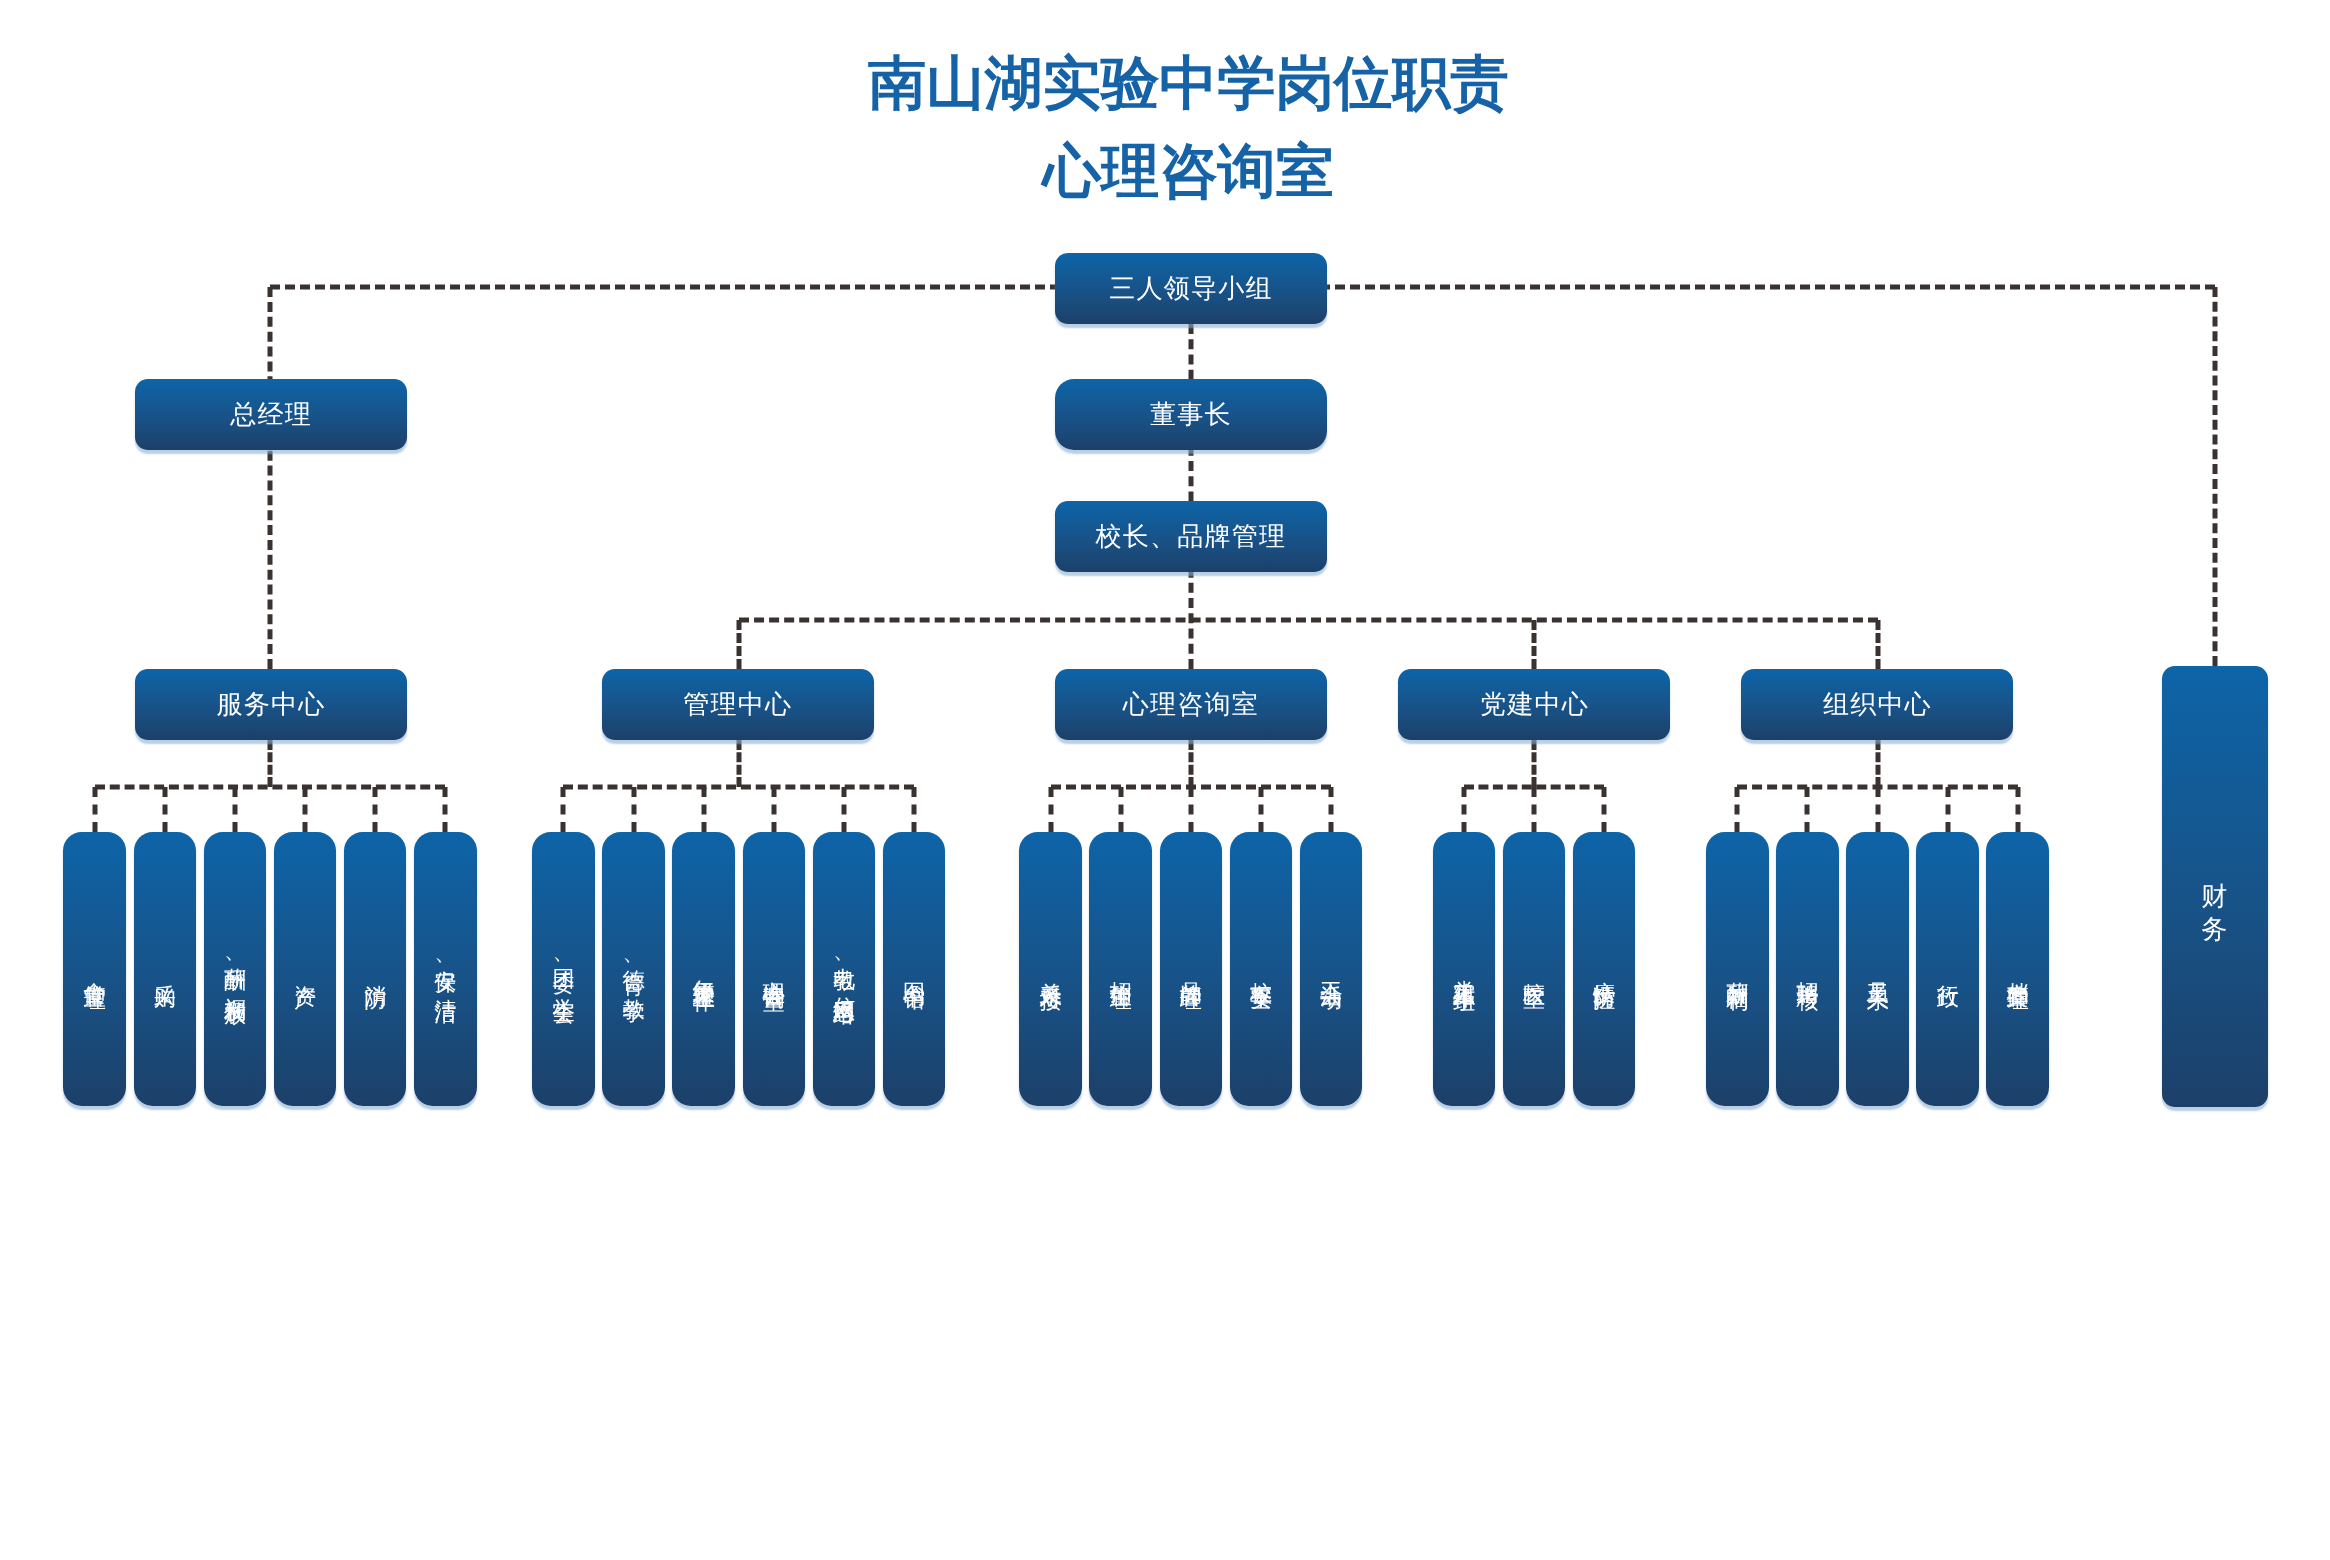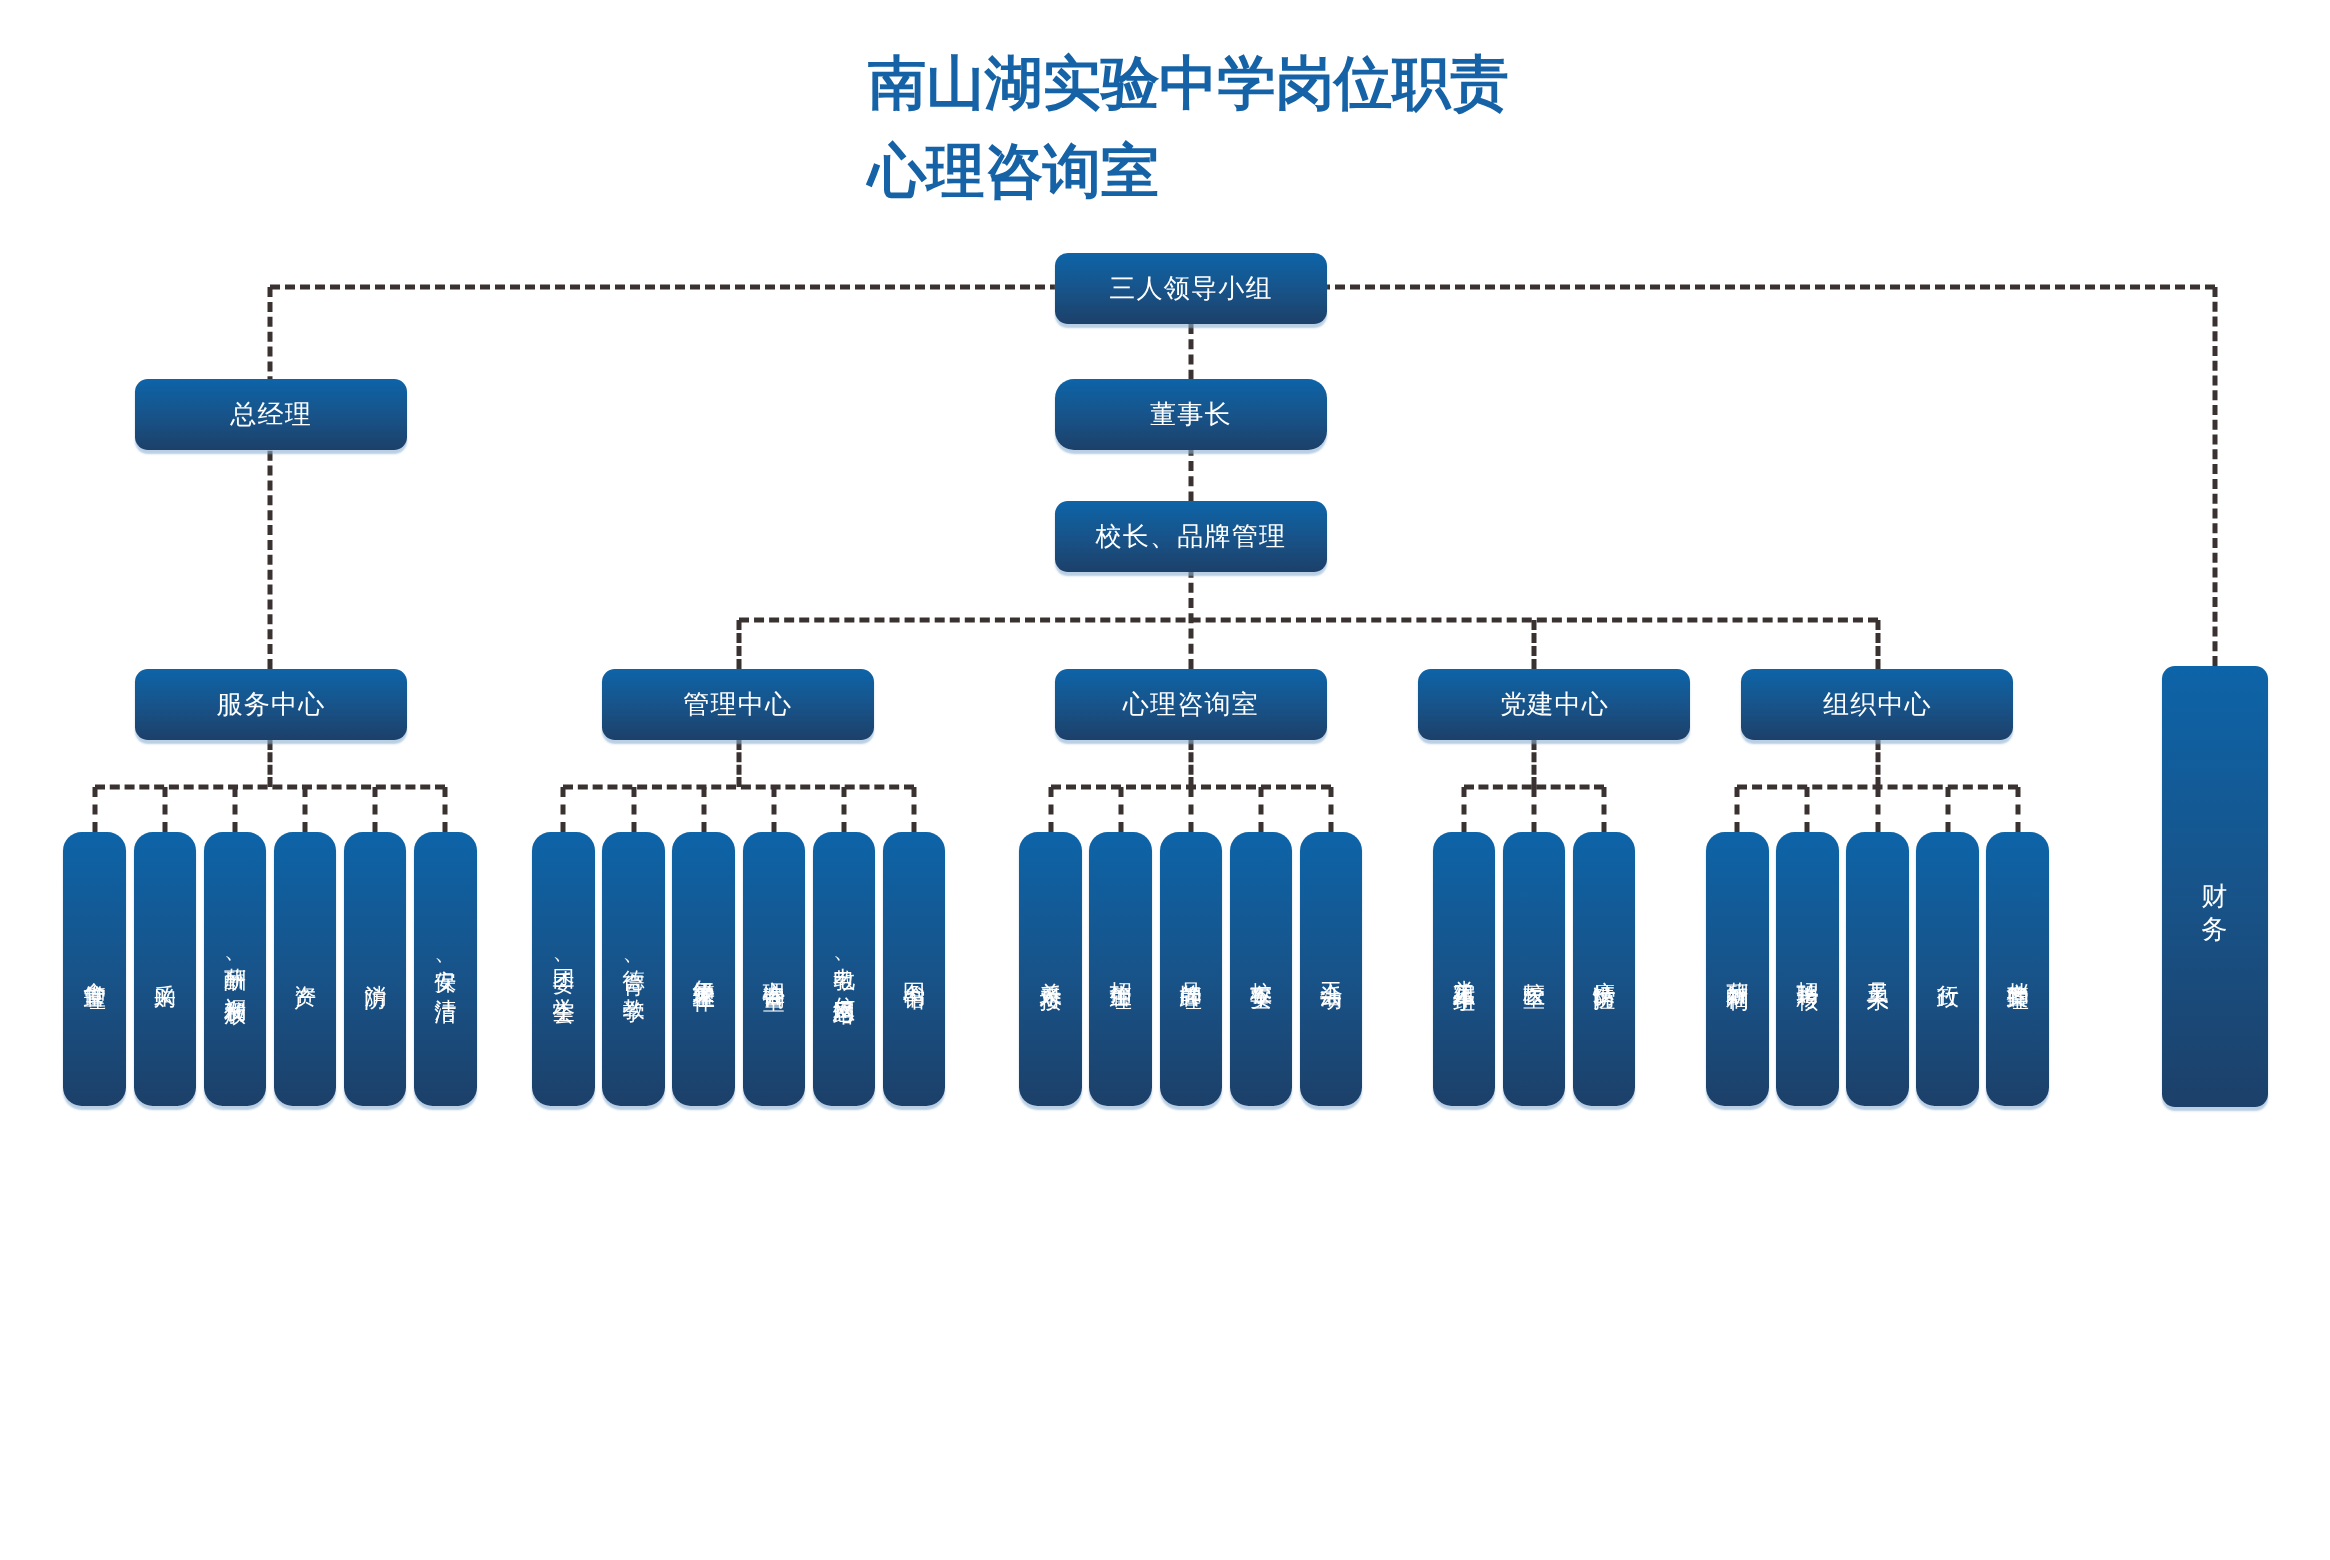--- a/index.html
+++ b/index.html
@@ -1,19 +1,19 @@
 <!DOCTYPE html>
 <html lang="zh" style="font-size:7.5px"><head>
 <meta charset="utf-8">
 <style>
   html,body{margin:0;padding:0;background:#ffffff;font-family:"Liberation Sans",sans-serif;}
   .stage{position:relative;width:100vw;height:49.156vw;background:#ffffff;overflow:hidden;}
 
   .title{position:absolute;top:3.4%;left:51%;transform:translateX(-50%);
-         color:#1563a6;font-weight:bold;font-size:2.5vw;
+         text-align:center;color:#1563a6;font-weight:bold;font-size:2.5vw;
          line-height:1.52;white-space:nowrap;z-index:3;}
 
   .box{position:absolute;width:11.67%;height:6.21%;
        background:linear-gradient(180deg,#0d64a8 0%,#185287 55%,#1c4069 100%);
        border-radius:0.55vw;color:#ffffff;display:flex;align-items:center;justify-content:center;
        font-size:1.12vw;letter-spacing:0.05vw;z-index:2;
        box-shadow:0 0.14vw 0.08vw rgba(140,175,210,0.6);}
 
   .pill{position:absolute;width:2.686%;height:23.89%;top:72.65%;
         background:linear-gradient(180deg,#0d64a8 0%,#185287 55%,#1c4069 100%);
@@ -109,21 +109,21 @@
 
   <div class="box" style="left:5.80%;top:58.38%;">
     <span>服务中心</span>
   </div>
   <div class="box" style="left:25.83%;top:58.38%;">
     <span>管理中心</span>
   </div>
   <div class="box" style="left:45.28%;top:58.38%;">
     <span>心理咨询室</span>
   </div>
-  <div class="box" style="left:60.02%;top:58.38%;margin-left:20px;">
+  <div class="box" style="left:60.02%;top:58.38%;">
     <span>党建中心</span>
   </div>
   <div class="box" style="left:74.74%;top:58.38%;">
     <span>组织中心</span>
   </div>
 
   <div class="tall">
     <span>财务</span>
   </div>
 

